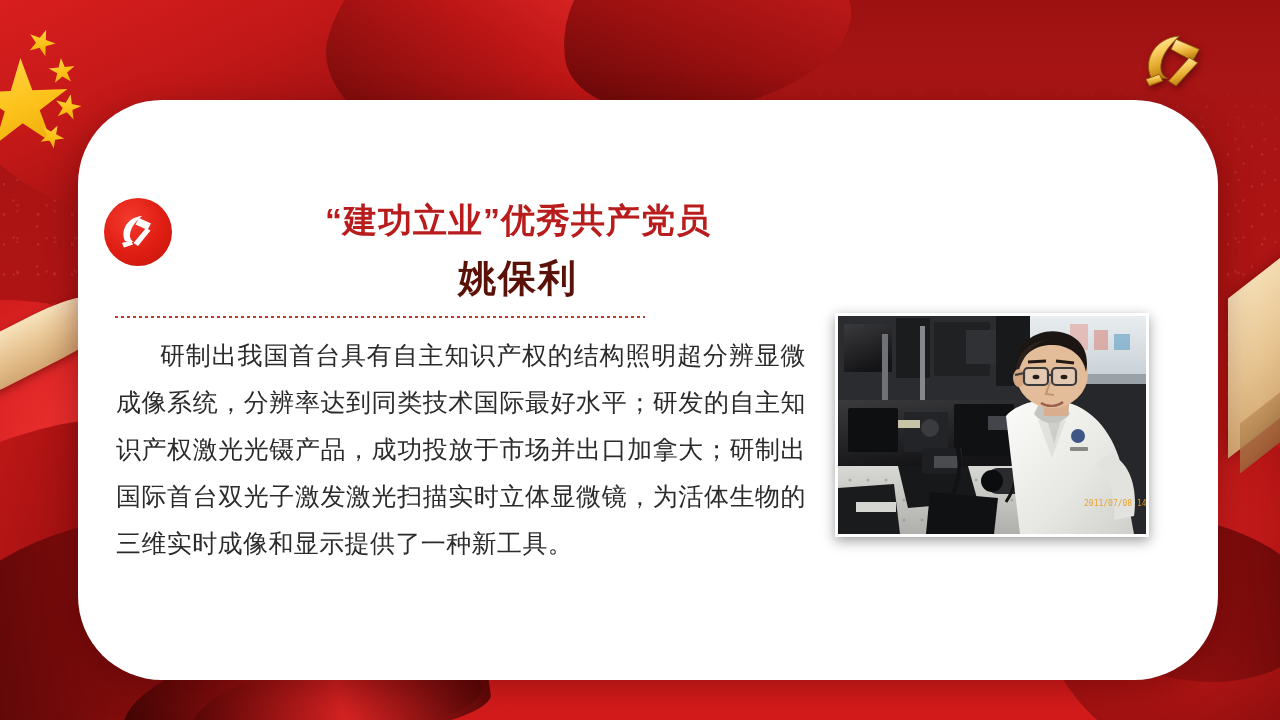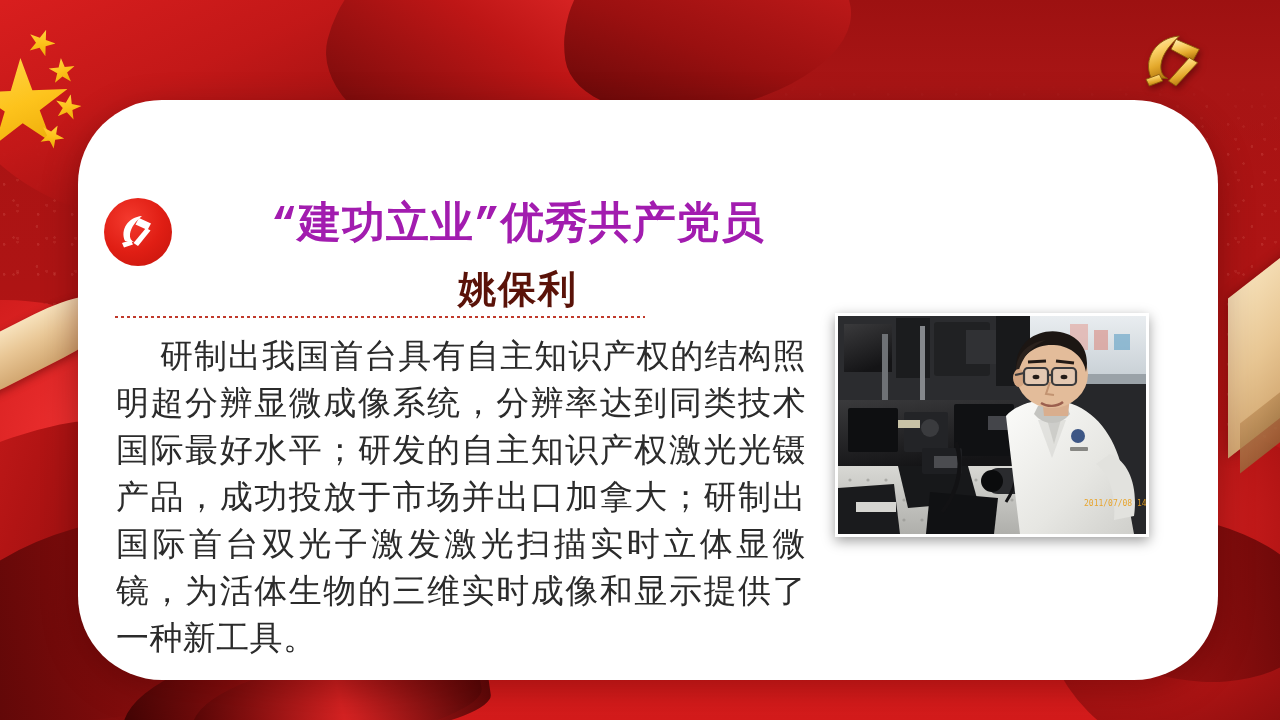--- a/index.html
+++ b/index.html
@@ -183,24 +183,24 @@
   }
   .badge svg { width: 44px; height: 44px; display:block; }
 
   .title-wrap {
     position: absolute;
     left: 120px; top: 100px;
     width: 640px;
     text-align: center;
   }
   .title-main {
-    font-family: Liberation Mono, monospace;
-    font-size: 43px;
+    font-family: Liberation Sans, sans-serif;
+    font-size: 34px;
     font-weight: 700;
-    color: #a21caf;
+    color: #b91c1c;
     letter-spacing: 1px;
     line-height: 1.22;
     white-space: nowrap;
   }
   .title-name {
     font-family: "DejaVu Sans", "Liberation Sans", sans-serif;
     font-size: 38px;
     font-weight: 700;
     color: #5A1208;
     letter-spacing: 2px;
@@ -215,21 +215,21 @@
     background-image: repeating-linear-gradient(to right,
         #C0392B 0 3px, rgba(0,0,0,0) 3px 6px);
   }
 
   
   .body-text {
     position: absolute;
     left: 38px; top: 232px;
     width: 690px;
     font-family: "DejaVu Sans", "Liberation Sans", sans-serif;
-    font-size: 33px;
+    font-size: 25px;
     color: #2B2B2B;
     line-height: 47px;
     text-align: justify;
     text-indent: 44px;
     letter-spacing: .4px;
   }
 
   
   .photo {
     position: absolute;

